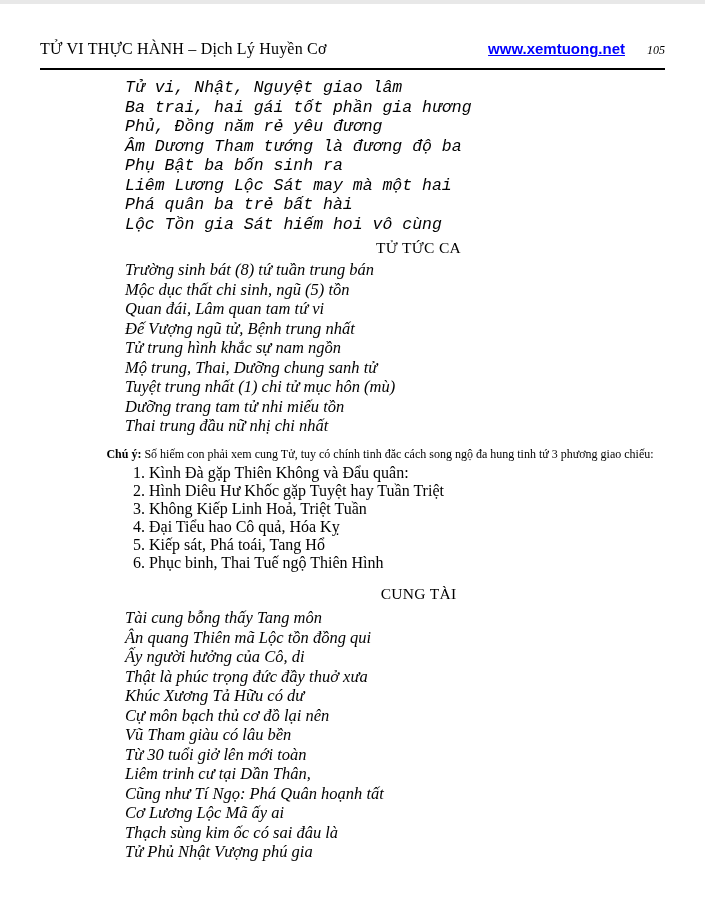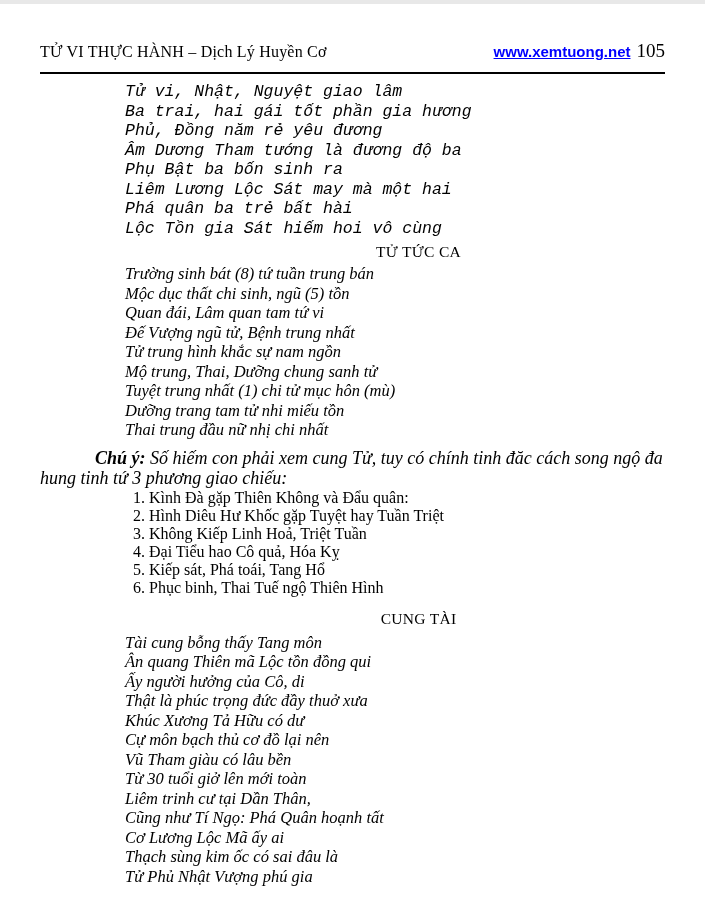--- a/index.html
+++ b/index.html
@@ -24,32 +24,33 @@
   }
   .header-title {
     font-size: 16px;
     letter-spacing: 0.2px;
     white-space: nowrap;
   }
   .header-right {
     white-space: nowrap;
     display: flex;
     align-items: baseline;
-    gap: 6px;
+    gap: 22px;
   }
   .header-link {
     font-family: "Liberation Sans", "DejaVu Sans", sans-serif;
     font-weight: bold;
     font-size: 15px;
     color: #0000ff;
     text-decoration: underline;
     cursor: pointer;
   }
   .header-page-number {
-    font-size: 19px;
+    font-size: 12px;
+    font-style: italic;
   }
   .verse {
     margin-left: 85px;
     font-style: italic;
     font-size: 16.5px;
     line-height: 19.5px;
   }
   .verse-1 { margin-top: 8px; font-family: Liberation Mono, monospace; }
   .verse-2 { margin-top: 2px; }
   .verse-3 { margin-top: 4px; }
@@ -57,25 +58,24 @@
     margin-left: 132px;
     text-align: center;
     font-size: 15.5px;
     line-height: 20px;
     letter-spacing: 0.3px;
   }
   .heading-1 { margin-top: 4px; }
   .heading-2 { margin-top: 12px; }
   .note-paragraph {
     margin-top: 8px;
-    font-size: 18px;
+    font-size: 12px;
     line-height: 20.5px;
     text-indent: 55px;
-    text-align: left;
-    font-style: italic;
+    text-align: center;
   }
   .note-label { font-weight: bold; }
   .note-list {
     margin-left: 93px;
     font-size: 16px;
     line-height: 18px;
   }
 </style>
 </head>
 <body>

